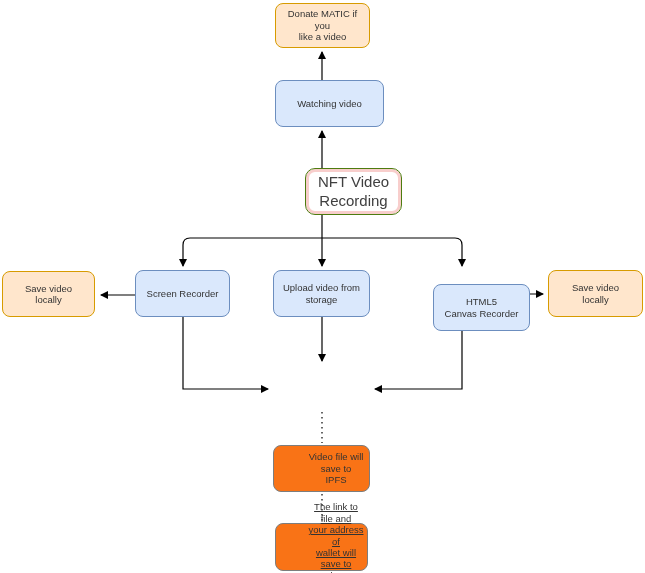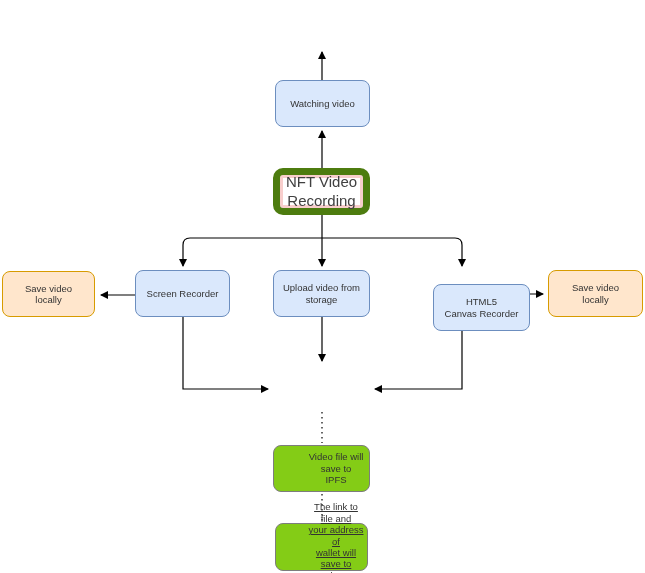--- a/index.html
+++ b/index.html
@@ -25,29 +25,30 @@
     text-align: center;
     border-radius: 8px;
     font-size: 9.5px;
     line-height: 1.2;
     color: #333333;
     white-space: pre-line;
     padding: 2px 3px;
   }
   .node.blue   { background: #dae8fc; border: 1px solid #6c8ebf; }
   .node.orange { background: #ffe6cc; border: 1px solid #d79b00; }
-  .node.gray   { background: #84cc16; border: 1px solid #7d7d7d; padding-left: 32px; }
+  .node.gray   { background: #f97316; border: 1px solid #7d7d7d; padding-left: 32px; }
   .node.nft {
     background: #ffffff;
-    border: 7px solid #4d7c0f;
+    border: 1px solid #4d7c0f;
     box-shadow: inset 0 0 0 3px #f8cecc;
     border-radius: 10px;
     font-size: 15px;
     line-height: 1.25;
     color: #404040;
+    margin-left: 32px;
   }
   .edge { fill: none; stroke: #000000; stroke-width: 1.2; }
   .edge.dotted { stroke-dasharray: 1.5 3.5; }
 </style>
 </head>
 <body>
 
 <div id="canvas">
 
   <svg id="edges" viewBox="0 0 645 573" xmlns="http://www.w3.org/2000/svg">
@@ -63,21 +64,23 @@
     <path class="edge" d="M322,238 L455,238 Q462,238 462,245 L462,266" marker-end="url(#arrow)"></path>
     <path class="edge" d="M135,295 L101,295" marker-end="url(#arrow)"></path>
     <path class="edge" d="M510,294 L543,294" marker-end="url(#arrow)"></path>
     <path class="edge" d="M183,317 L183,389 L268,389" marker-end="url(#arrow)"></path>
     <path class="edge" d="M322,317 L322,361" marker-end="url(#arrow)"></path>
     <path class="edge" d="M462,317 L462,389 L375,389" marker-end="url(#arrow)"></path>
     <path class="edge dotted" d="M322,412 L322,443"></path>
     <path class="edge dotted" d="M322,494 L322,521"></path>
   </svg>
 
-  <div class="node blue" style="left:275px; top:80px;  width:95px; height:47px;">Watching video</div>
+  <div class="node orange" style="left:275px; top:3px;   width:95px; height:45px;">Donate MATIC if you
+like a video</div>
+  <div class="node blue" style="left:275px; top:80px;  width:109px; height:47px;">Watching video</div>
   <div class="node nft" style="left:273px; top:168px; width:97px; height:47px;">NFT Video
 Recording</div>
   <div class="node orange" style="left:2px;   top:271px; width:93px; height:46px;">Save video
 locally</div>
   <div class="node blue" style="left:135px; top:270px; width:95px; height:47px;">Screen Recorder</div>
   <div class="node blue" style="left:273px; top:270px; width:97px; height:47px;">Upload video from
 storage</div>
   <div class="node blue" style="left:413px; top:284px; width:97px; height:47px;margin-left:20px;">HTML5
 Canvas Recorder</div>
   <div class="node orange" style="left:548px; top:270px; width:95px; height:47px;">Save video

